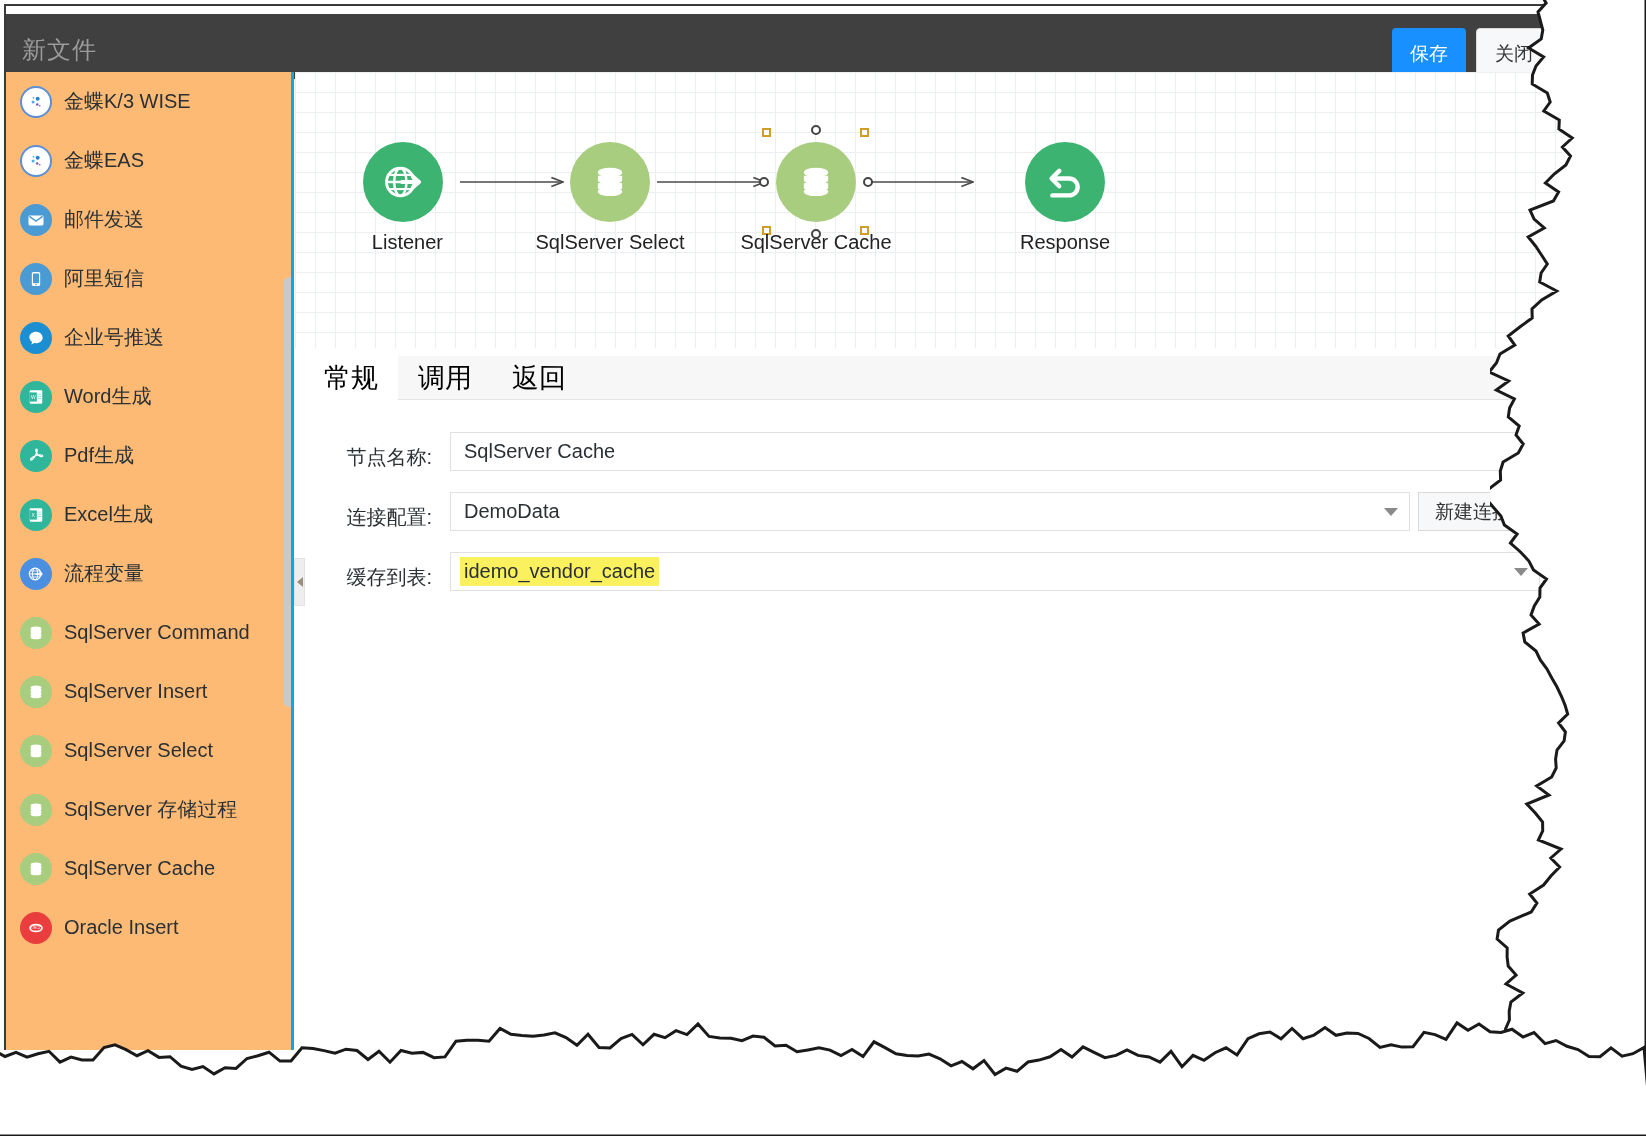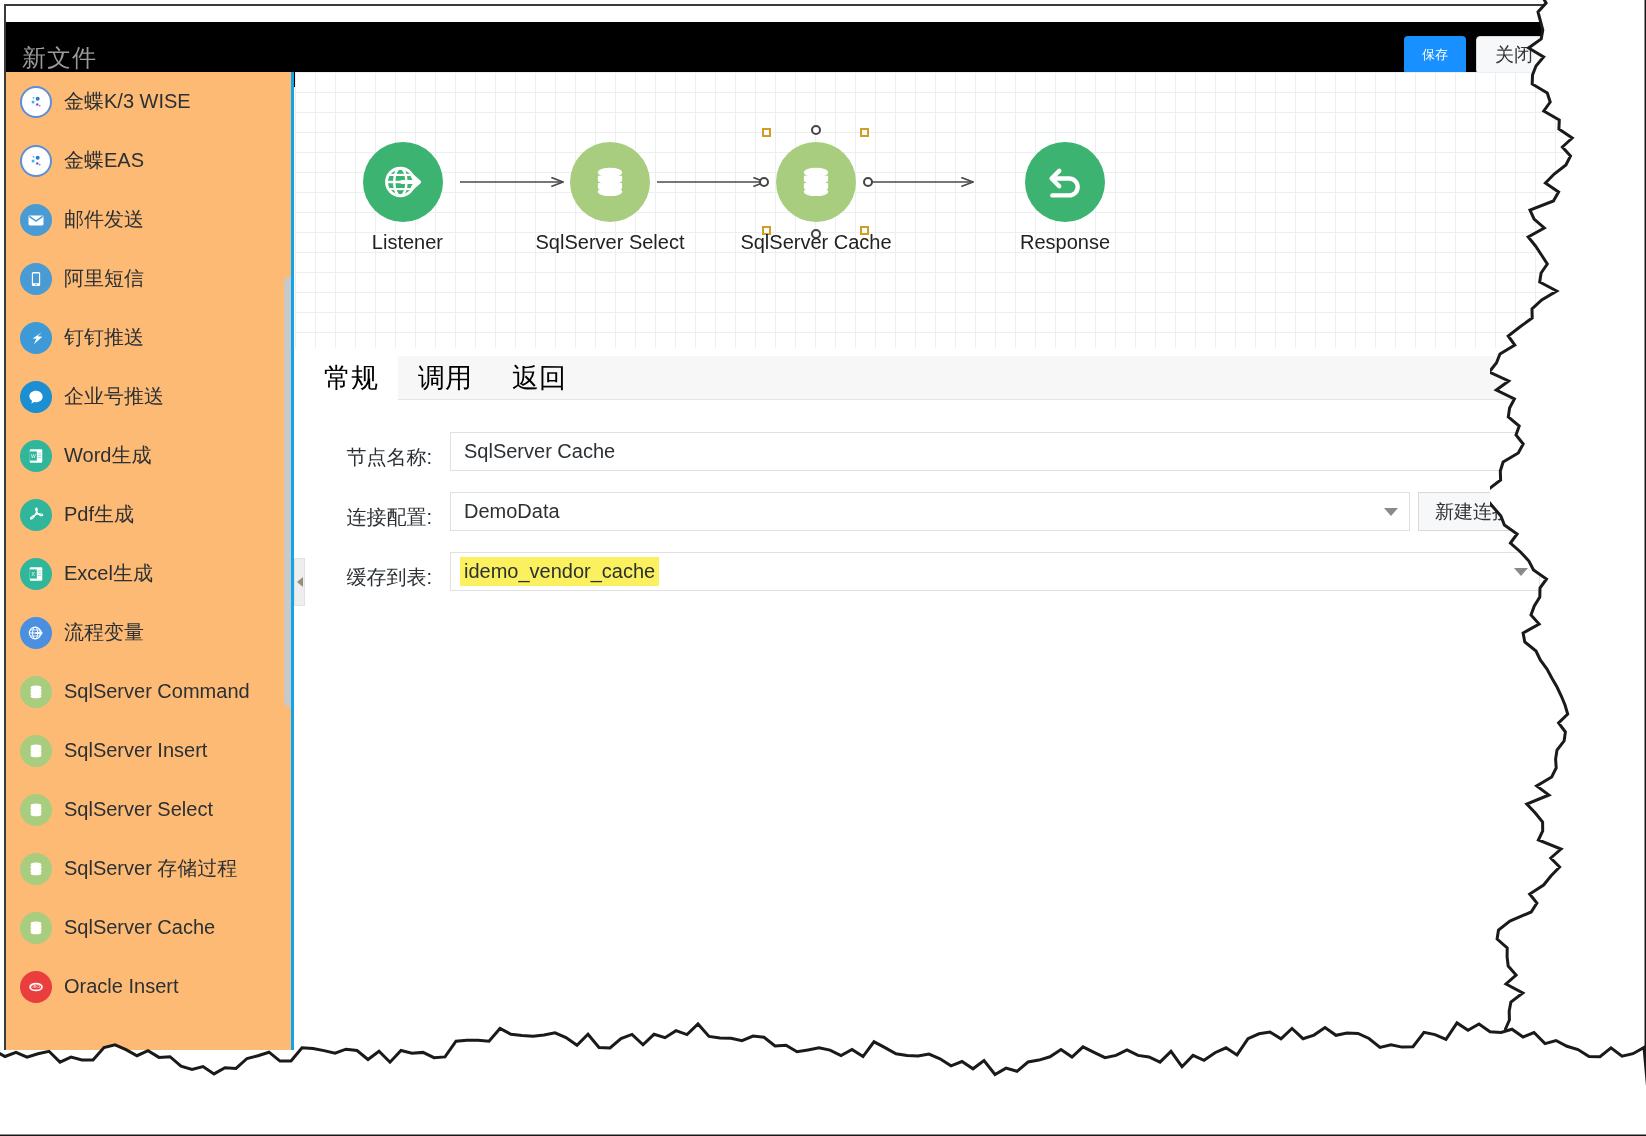--- a/index.html
+++ b/index.html
@@ -30,45 +30,45 @@
     width: 1560px; height: 1046px;
     background: #ffffff;
     border-top: 2px solid #3a3a3a;
     border-left: 2px solid #3a3a3a;
     box-sizing: border-box;
     overflow: hidden;
   }
   
   .titlebar {
     position: absolute;
-    top: 16px; left: 0;
+    top: 8px; left: 0;
     width: 1558px; height: 66px;
-    background: #000000;
+    background: #404040;
     border-bottom: 1px solid #e6e6e6;
     box-sizing: border-box;
   }
   .title-text {
     position: absolute;
     left: 16px; top: 20px;
     font-size: 24px;
     color: #9b9b9b;
     letter-spacing: 1px;
   }
   .titlebar-buttons {
     position: absolute;
     right: 12px; top: 14px;
     display: flex; gap: 10px;
   }
   .btn-primary {
     background: #1890ff;
     color: #ffffff;
     border: none;
     border-radius: 4px;
-    font-size: 13px;
-    padding: 8px 18px;
+    font-size: 19px;
+    padding: 14px 18px;
     font-family: "Liberation Sans", sans-serif;
     cursor: pointer;
     line-height: 1.25;
   }
   .btn-default {
     background: #f7f8fa;
     color: #333333;
     border: 1px solid #d9d9d9;
     border-radius: 4px;
     font-size: 19px;
@@ -348,28 +348,20 @@
             <span class="pal-icon" style="background: rgb(74, 154, 212);">
               <svg width="20" height="20" viewBox="0 0 24 24">
         <rect x="7" y="3.5" width="10" height="17" rx="1.8" fill="white"></rect>
         <rect x="8.4" y="5.4" width="7.2" height="11.6" fill="#4a9ad4"></rect>
         <circle cx="12" cy="18.7" r="0.9" fill="#4a9ad4"></circle>
       </svg>
             </span>
             <span class="pal-label">阿里短信</span>
           </div>
           <div class="palette-item">
-            <span class="pal-icon" style="background: rgb(61, 154, 214);">
-              <svg width="20" height="20" viewBox="0 0 24 24">
-        <path d="M19 5 L8 12.5 L12.6 13 L9.5 19.5 L19.5 10.5 L14 10 Z" fill="white"></path>
-      </svg>
-            </span>
-            <span class="pal-label">钉钉推送</span>
-          </div>
-          <div class="palette-item">
             <span class="pal-icon" style="background: rgb(27, 143, 209);">
               <svg width="20" height="20" viewBox="0 0 24 24">
         <path d="M12 4.5c-4.4 0-8 2.9-8 6.6 0 2.2 1.3 4.2 3.3 5.4l-.9 3.4 3.6-1.9c.6.1 1.3.2 2 .2 4.4 0 8-2.9 8-6.6S16.4 4.5 12 4.5z" fill="white"></path>
       </svg>
             </span>
             <span class="pal-label">企业号推送</span>
           </div>
           <div class="palette-item">
             <span class="pal-icon" style="background: rgb(47, 182, 155);">
               <svg width="20" height="20" viewBox="0 0 24 24">

